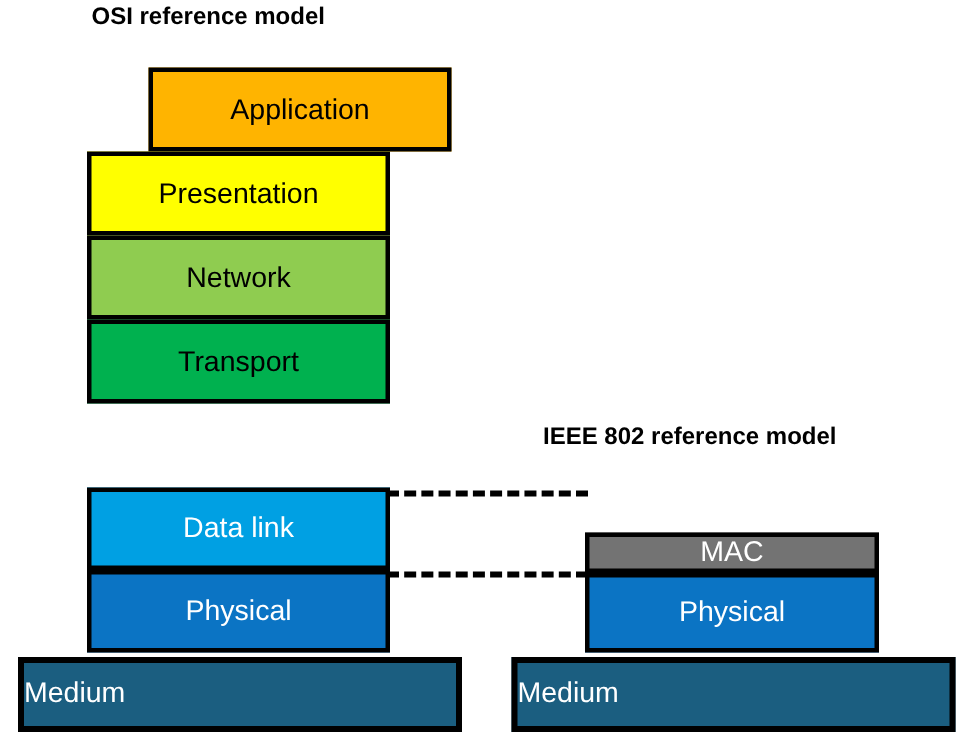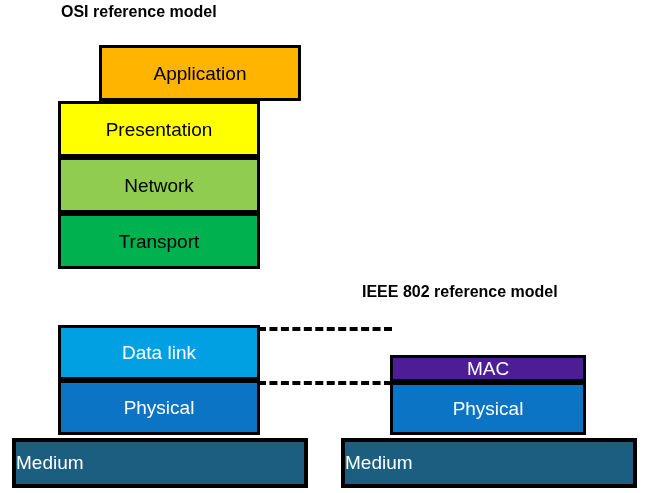--- a/index.html
+++ b/index.html
@@ -96,21 +96,21 @@
       </div>
       <div class="layer" style="left: 0px; top: 335px; width: 100%; height: 55px; background: rgb(11, 116, 196); color: rgb(255, 255, 255);">
         <span>Physical</span>
       </div>
     </div>
 
   <div class="stack" id="ieee-stack">
       <div class="layer" style="left: 0px; top: 0px; width: 100%; height: 27px; background: rgb(232, 116, 44); color: rgb(255, 255, 255); margin-top: 28px;">
         <span>LLC</span>
       </div>
-      <div class="layer" style="left: 0px; top: 27px; width: 100%; height: 27px; background: #4c1d95; color: rgb(255, 255, 255);">
+      <div class="layer" style="left: 0px; top: 27px; width: 100%; height: 27px; background: #737373; color: rgb(255, 255, 255);">
         <span>MAC</span>
       </div>
       <div class="layer" style="left: 0px; top: 54px; width: 100%; height: 53px; background: rgb(11, 116, 196); color: rgb(255, 255, 255);">
         <span>Physical</span>
       </div>
     </div>
 
   <div id="connectors">
       <div class="dash-line" style="left: 258px; top: 327px; width: 134px;"></div>
       <div class="dash-line" style="left: 258px; top: 381px; width: 134px;"></div>

